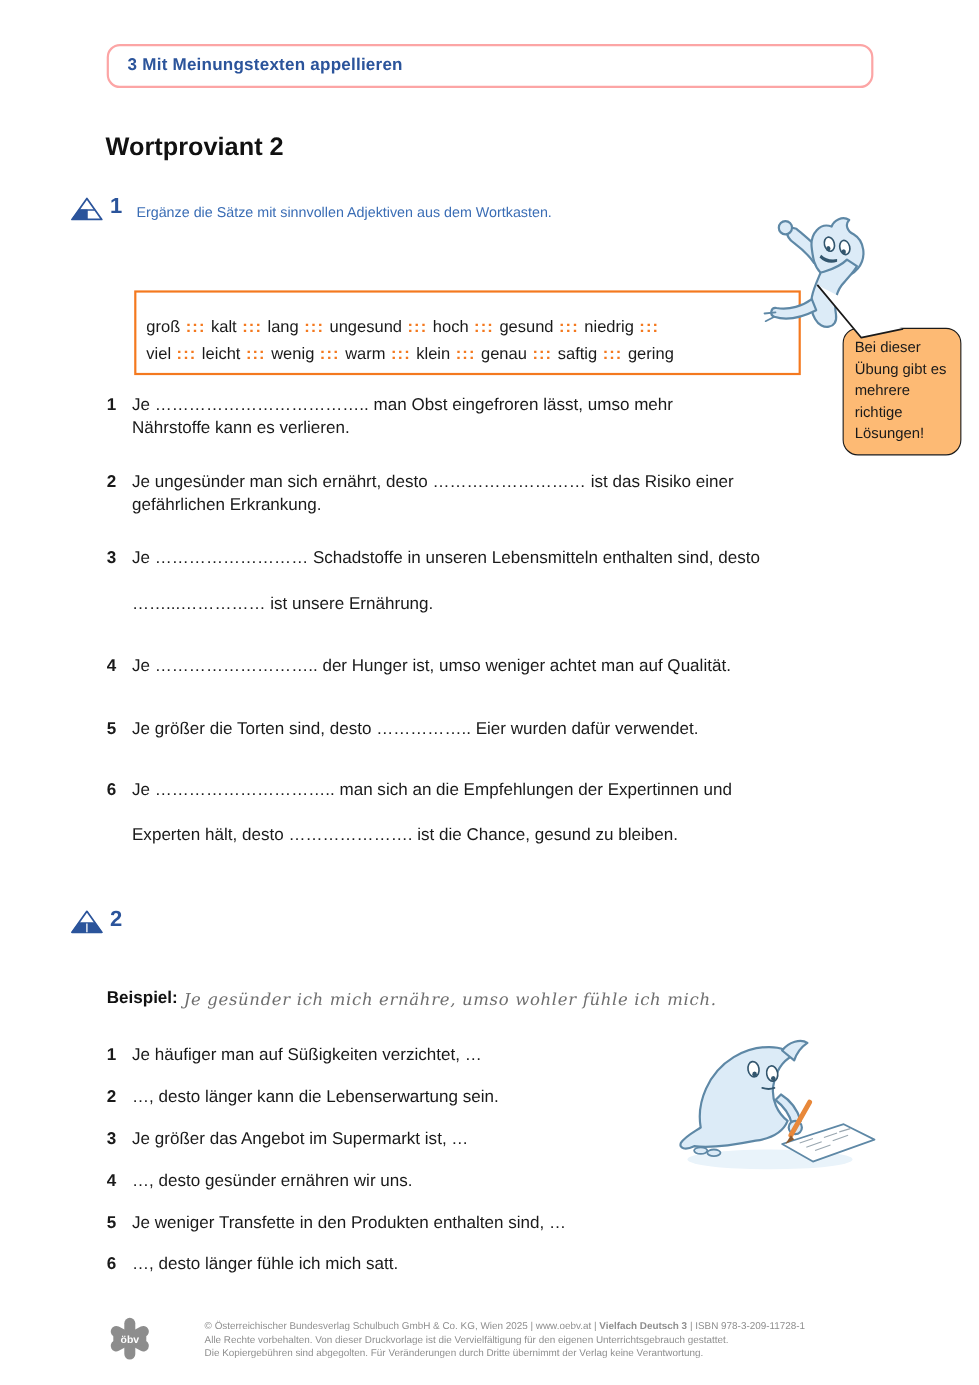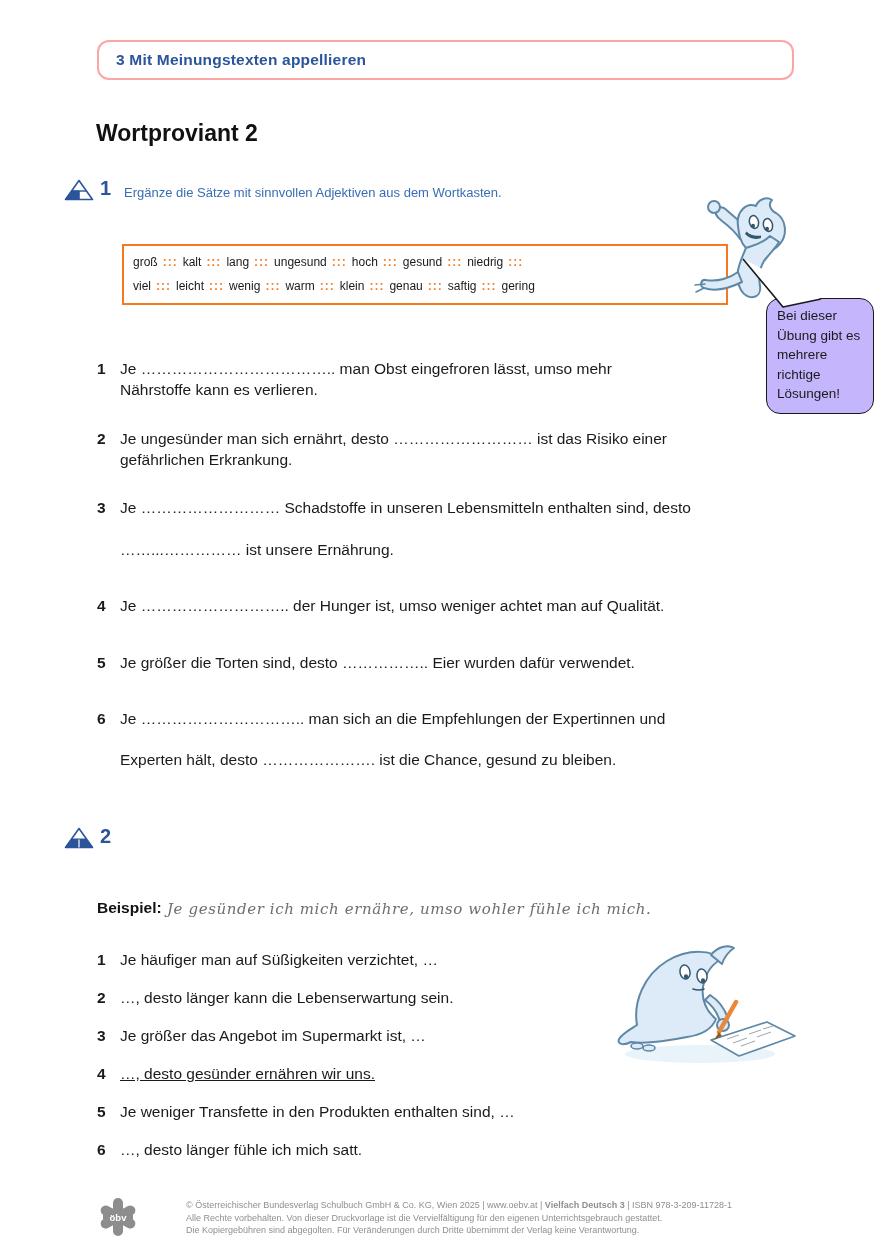--- a/index.html
+++ b/index.html
@@ -19,33 +19,33 @@
 
   .page-title{left:96px;top:120px;font-size:23px;font-weight:bold;color:#111;}
 
   
   .ex-num{color:#2B549B;font-weight:bold;font-size:20px;}
   .instr{color:#3A6DB5;font-size:13px;line-height:22px;white-space:nowrap;}
   .instr .it{font-style:italic;}
 
   
   .wordbox{
-    left:122px;top:244px;width:584px;
+    left:122px;top:264px;width:584px;
     border:2px solid #F4791F;background:#fff;
-    padding:4px 9px 5px;font-size:12px;line-height:24px;white-space:nowrap;z-index:1;
+    padding:20px 9px 5px;font-size:15px;line-height:24px;white-space:nowrap;z-index:1;
   }
   .sep{color:#F4791F;font-weight:bold;margin:0 5px;letter-spacing:1px;}
 
   
   .sent{position:absolute;font-size:15.5px;white-space:nowrap;color:#1a1a1a;}
   .sent .num{font-weight:bold;display:inline-block;width:23px;}
 
   
   .bubble{
-    left:766px;top:298px;width:86px;background:#c4b5fd;
+    left:766px;top:298px;width:86px;background:#fdba74;
     border:1.6px solid #1a1a1a;border-radius:14px;
     padding:7px 10px 9px;font-size:13.5px;line-height:19.5px;z-index:2;
   }
   .bubble-tail{left:737px;top:255px;z-index:3;}
 
   .beispiel-label{font-size:15.5px;font-weight:bold;color:#111;}
   .beispiel-hand{
     font-family:"DejaVu Serif",serif;font-style:italic;
     font-size:15px;color:#6e6e6e;letter-spacing:.6px;white-space:nowrap;
   }
@@ -131,21 +131,21 @@
 <div class="abs ex-num" style="left:100px;top:825px;">2</div>
 <div class="abs instr" style="left:124px;top:830px;">
 </div>
 
 <div class="abs beispiel-label" style="left:97px;top:899px;">Beispiel:</div>
 <div class="abs beispiel-hand" style="left:167px;top:900px;">Je gesünder ich mich ernähre, umso wohler fühle ich mich.</div>
 
 <div class="sent" style="left:97px;top:951px;"><span class="num">1</span><span>Je häufiger man auf Süßigkeiten verzichtet, …</span></div>
 <div class="sent" style="left:97px;top:989px;"><span class="num">2</span><span>…, desto länger kann die Lebenserwartung sein.</span></div>
 <div class="sent" style="left:97px;top:1027px;"><span class="num">3</span><span>Je größer das Angebot im Supermarkt ist, …</span></div>
-<div class="sent" style="left:97px;top:1065px;text-decoration:underline;"><span class="num">4</span><span>…, desto gesünder ernähren wir uns.</span></div>
+<div class="sent" style="left:97px;top:1065px;"><span class="num">4</span><span>…, desto gesünder ernähren wir uns.</span></div>
 <div class="sent" style="left:97px;top:1103px;"><span class="num">5</span><span>Je weniger Transfette in den Produkten enthalten sind, …</span></div>
 <div class="sent" style="left:97px;top:1141px;"><span class="num">6</span><span>…, desto länger fühle ich mich satt.</span></div>
 
 <svg class="abs" style="left:615px;top:942px;" width="185" height="130" viewBox="0 0 185 130">
   <ellipse cx="85" cy="112" rx="75" ry="9" fill="#E9F3FA"></ellipse>
 
   <polygon points="96,98 152,80 180,94 124,114" fill="#ffffff" stroke="#5E88A6" stroke-width="1.6" stroke-linejoin="round"></polygon>
   <g stroke="#9AA7B0" stroke-width="1">
     <path d="M112 97 L124 93"></path>
       <path d="M118 101 L132 96"></path>

